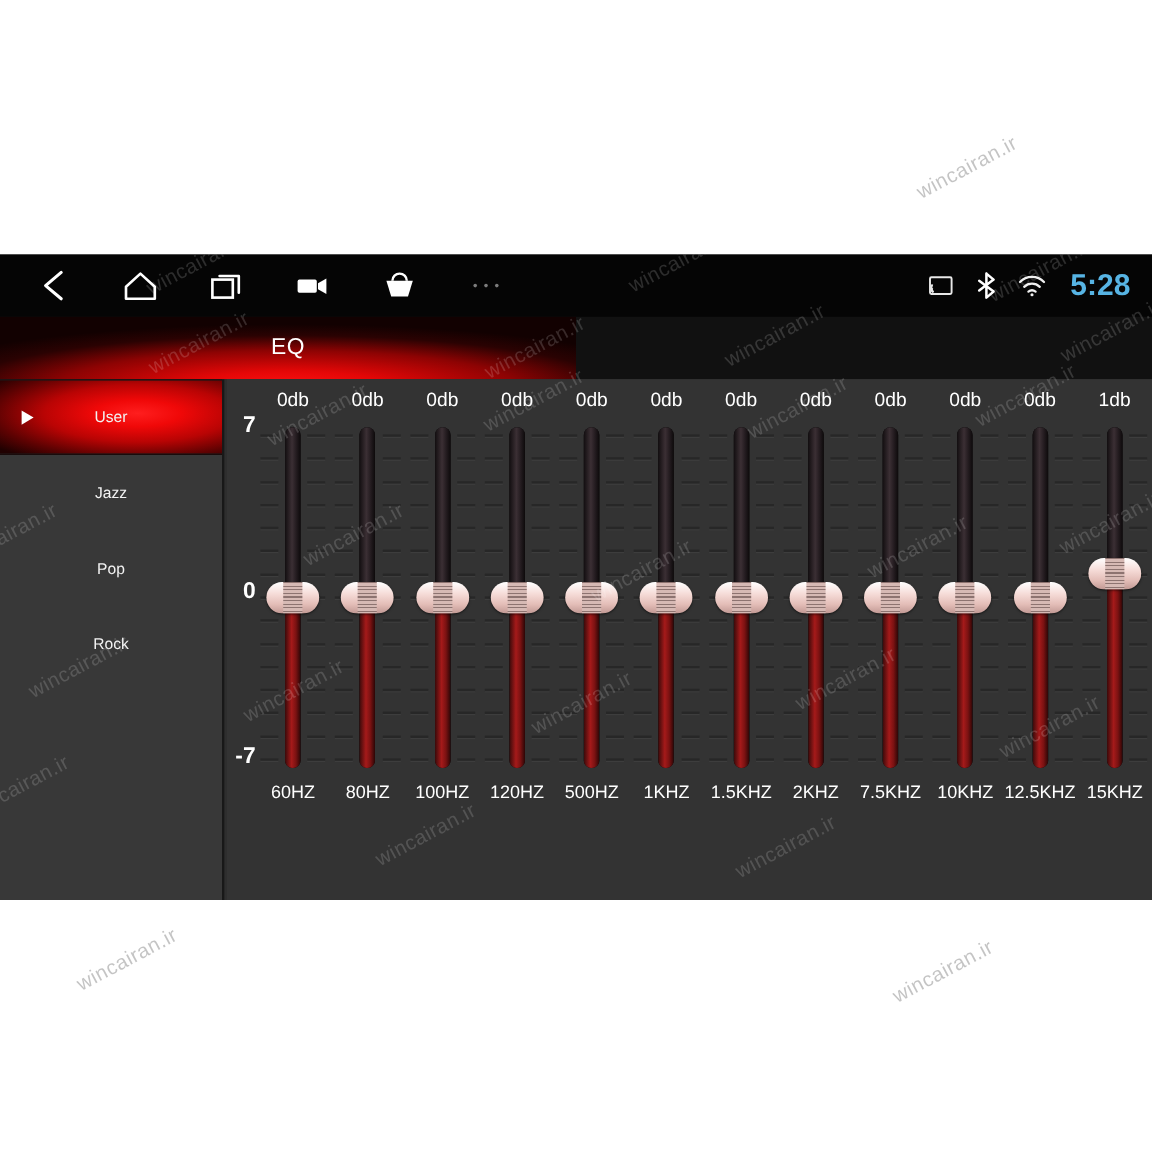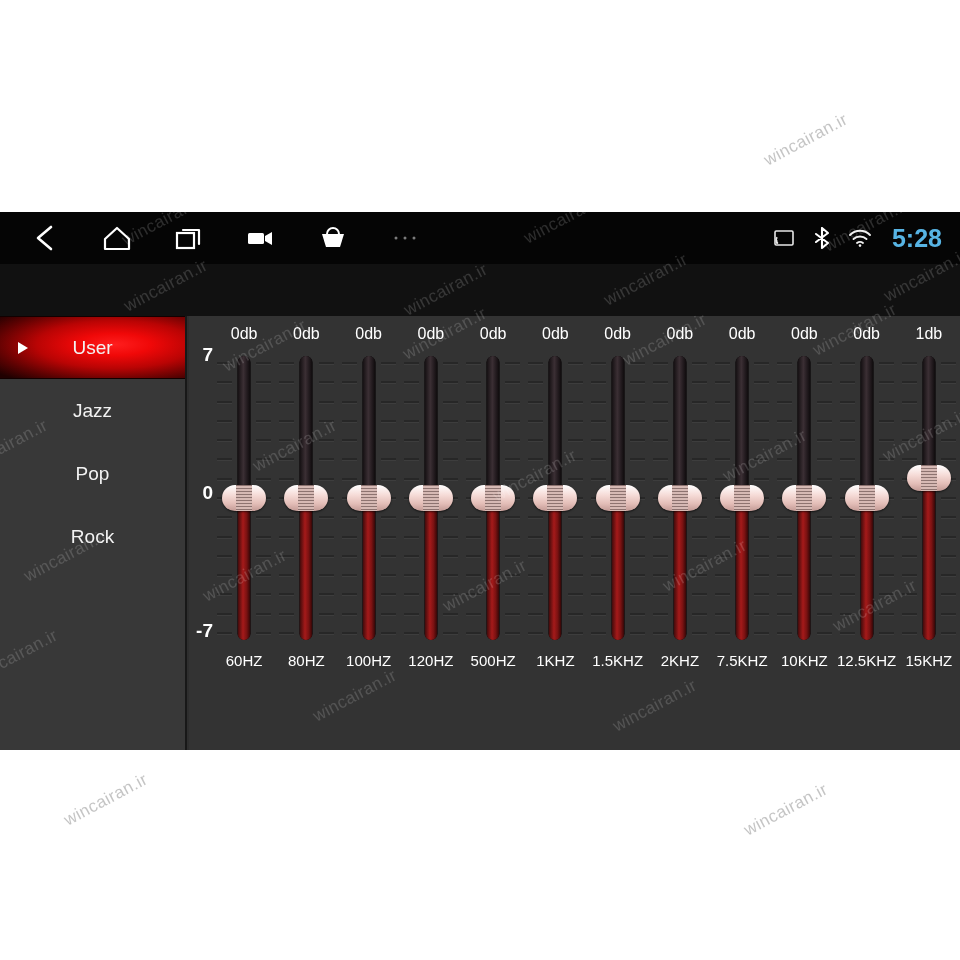--- a/index.html
+++ b/index.html
@@ -135,21 +135,21 @@
     box-sizing: border-box;
     overflow: hidden;
   }
   .preset {
     position: relative;
     height: 63px;
     display: flex;
     align-items: center;
     justify-content: center;
     color: #f2f2f2;
-    font-size: 19px;
+    font-size: 13px;
     box-sizing: border-box;
   }
   .preset.selected {
     background:
       radial-gradient(ellipse 150px 46px at 62% 45%, #ff1e1e 0%, #f00808 24%, #b90404 52%, #5d0202 80%, #200101 100%);
     border: 1px solid #120000;
     border-left: none;
     border-right: none;
   }
   .preset .caret {
@@ -400,20 +400,23 @@
 
         <div id="clock">5:28</div>
       </div>
 
       <div class="wm" style="left:118px; top:-2px;">wincairan.ir</div>
       <div class="wm" style="left:520px; top:-4px;">wincairan.ir</div>
       <div class="wm" style="left:820px; top:4px;">wincairan.ir</div>
     </div>
 
     <div id="tabs">
+      <div class="tab" id="tab-eq">
+        <span>EQ</span>
+      </div>
       <div class="wm" style="left:120px; top:12px;">wincairan.ir</div>
       <div class="wm" style="left:400px; top:16px;">wincairan.ir</div>
       <div class="wm" style="left:600px; top:6px;">wincairan.ir</div>
       <div class="wm" style="left:880px; top:2px;">wincairan.ir</div>
     </div>
 
     <div id="content">
 
       <div id="sidebar">
 

